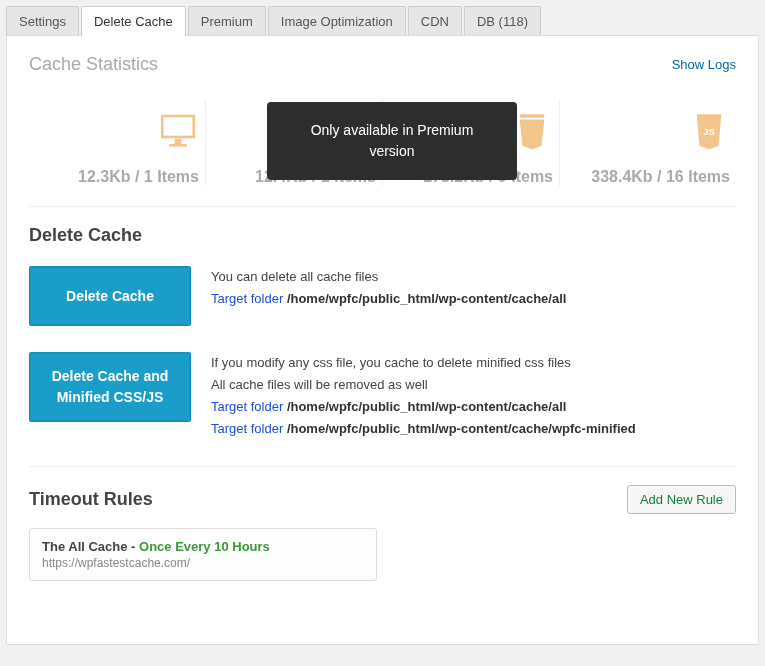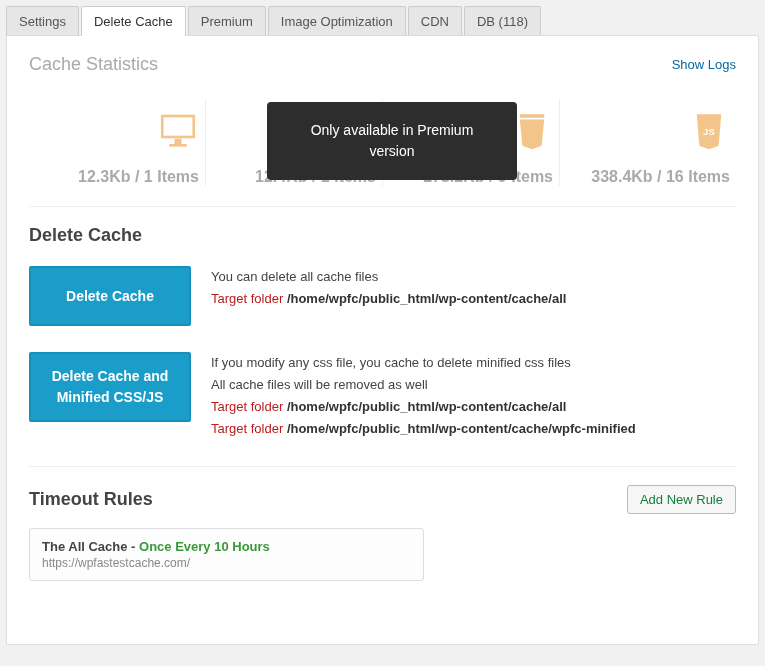--- a/index.html
+++ b/index.html
@@ -129,42 +129,42 @@
     cursor: pointer;
     border-radius: 2px;
     line-height: 1.5;
     flex-shrink: 0;
   }
   .action-desc {
     color: #444;
     font-size: 13px;
     line-height: 1.7;
   }
-  .action-desc .lbl { color:#b91c1c; }
+  .action-desc .lbl { color:#1d4ed8; }
   .action-desc .path { font-weight: 700; color: #333; }
   .timeout-header {
     display: flex;
     justify-content: space-between;
     align-items: center;
     margin-bottom: 14px;
   }
   .small-btn {
     background: #f6f6f6;
     border: 1px solid #bbb;
     border-radius: 3px;
     padding: 6px 12px;
     font-size: 13px;
     color: #15803d;
     cursor: pointer;
   }
   .rule-box {
     border: 1px solid #ddd;
     border-radius: 3px;
     padding: 10px 12px;
-    width: 395px;
+    width: 348px;
     background: #fdfdfd;
   }
   .rule-title {
     font-weight: 700;
     color: #444;
     font-size: 13px;
   }
   .rule-title .freq { color: #3a9a3a; }
   .rule-url {
     color: #888;

